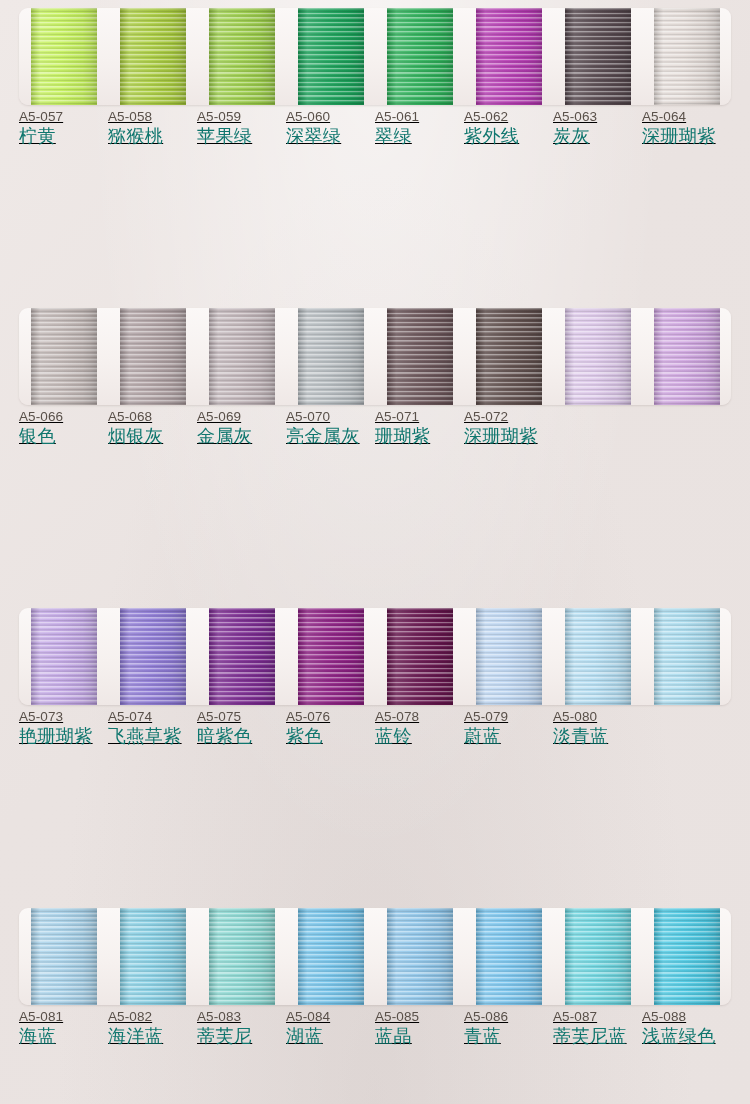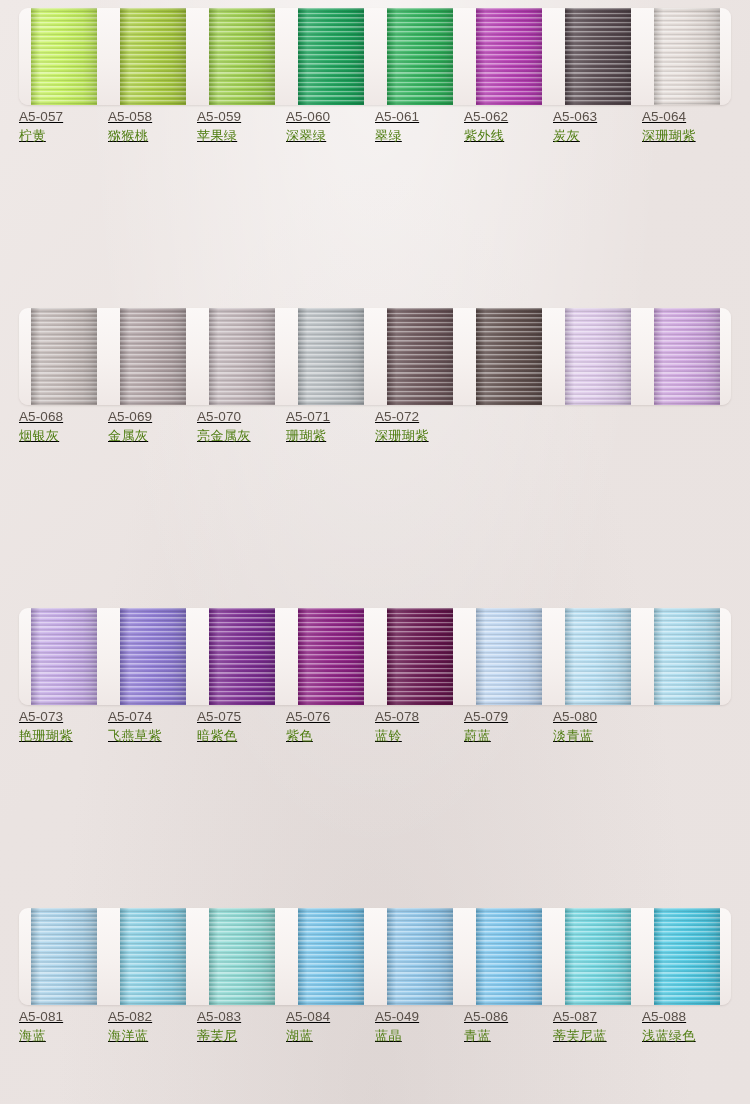--- a/index.html
+++ b/index.html
@@ -124,22 +124,22 @@
   .code {
     font-family: "Liberation Sans", "DejaVu Sans", sans-serif;
     font-size: 13.5px;
     letter-spacing: 0.1px;
     color: #595049;
     line-height: 17px;
     white-space: nowrap;
   }
   .cname {
     font-family: "DejaVu Serif", "Liberation Serif", serif;
-    font-size: 13px;
-    color: #4d7c0f;
+    font-size: 18px;
+    color: #0f766e;
     line-height: 22px;
     white-space: nowrap;
     letter-spacing: 0.4px;
   }
 </style>
 </head>
 <body>
 
 <div class="paper-grain"></div>
 
@@ -230,20 +230,24 @@
         </div>
         <div class="ribbon-cell">
           <div class="ribbon" style="background-color: rgb(221, 200, 234);"></div>
         </div>
         <div class="ribbon-cell">
           <div class="ribbon" style="background-color: rgb(207, 165, 224);"></div>
         </div>
       </div>
       <div class="row-labels">
         <div class="label-cell">
+          <div class="code">A5-066</div>
+          <div class="cname">银色</div>
+        </div>
+        <div class="label-cell">
           <div class="code">A5-068</div>
           <div class="cname">烟银灰</div>
         </div>
         <div class="label-cell">
           <div class="code">A5-069</div>
           <div class="cname">金属灰</div>
         </div>
         <div class="label-cell">
           <div class="code">A5-070</div>
           <div class="cname">亮金属灰</div>
@@ -356,21 +360,21 @@
         </div>
         <div class="label-cell">
           <div class="code">A5-083</div>
           <div class="cname">蒂芙尼</div>
         </div>
         <div class="label-cell">
           <div class="code">A5-084</div>
           <div class="cname">湖蓝</div>
         </div>
         <div class="label-cell">
-          <div class="code">A5-049</div>
+          <div class="code">A5-085</div>
           <div class="cname">蓝晶</div>
         </div>
         <div class="label-cell">
           <div class="code">A5-086</div>
           <div class="cname">青蓝</div>
         </div>
         <div class="label-cell">
           <div class="code">A5-087</div>
           <div class="cname">蒂芙尼蓝</div>
         </div>

